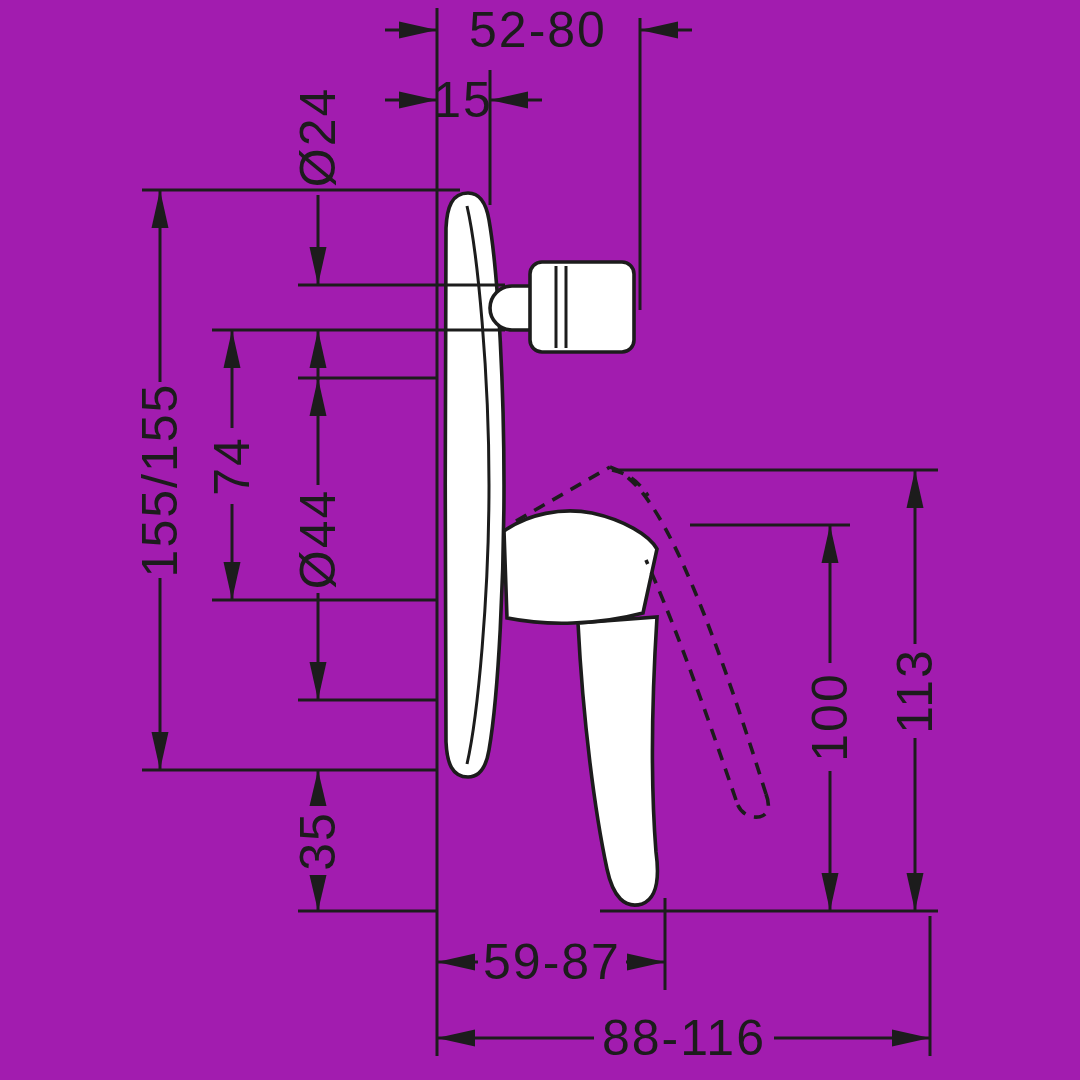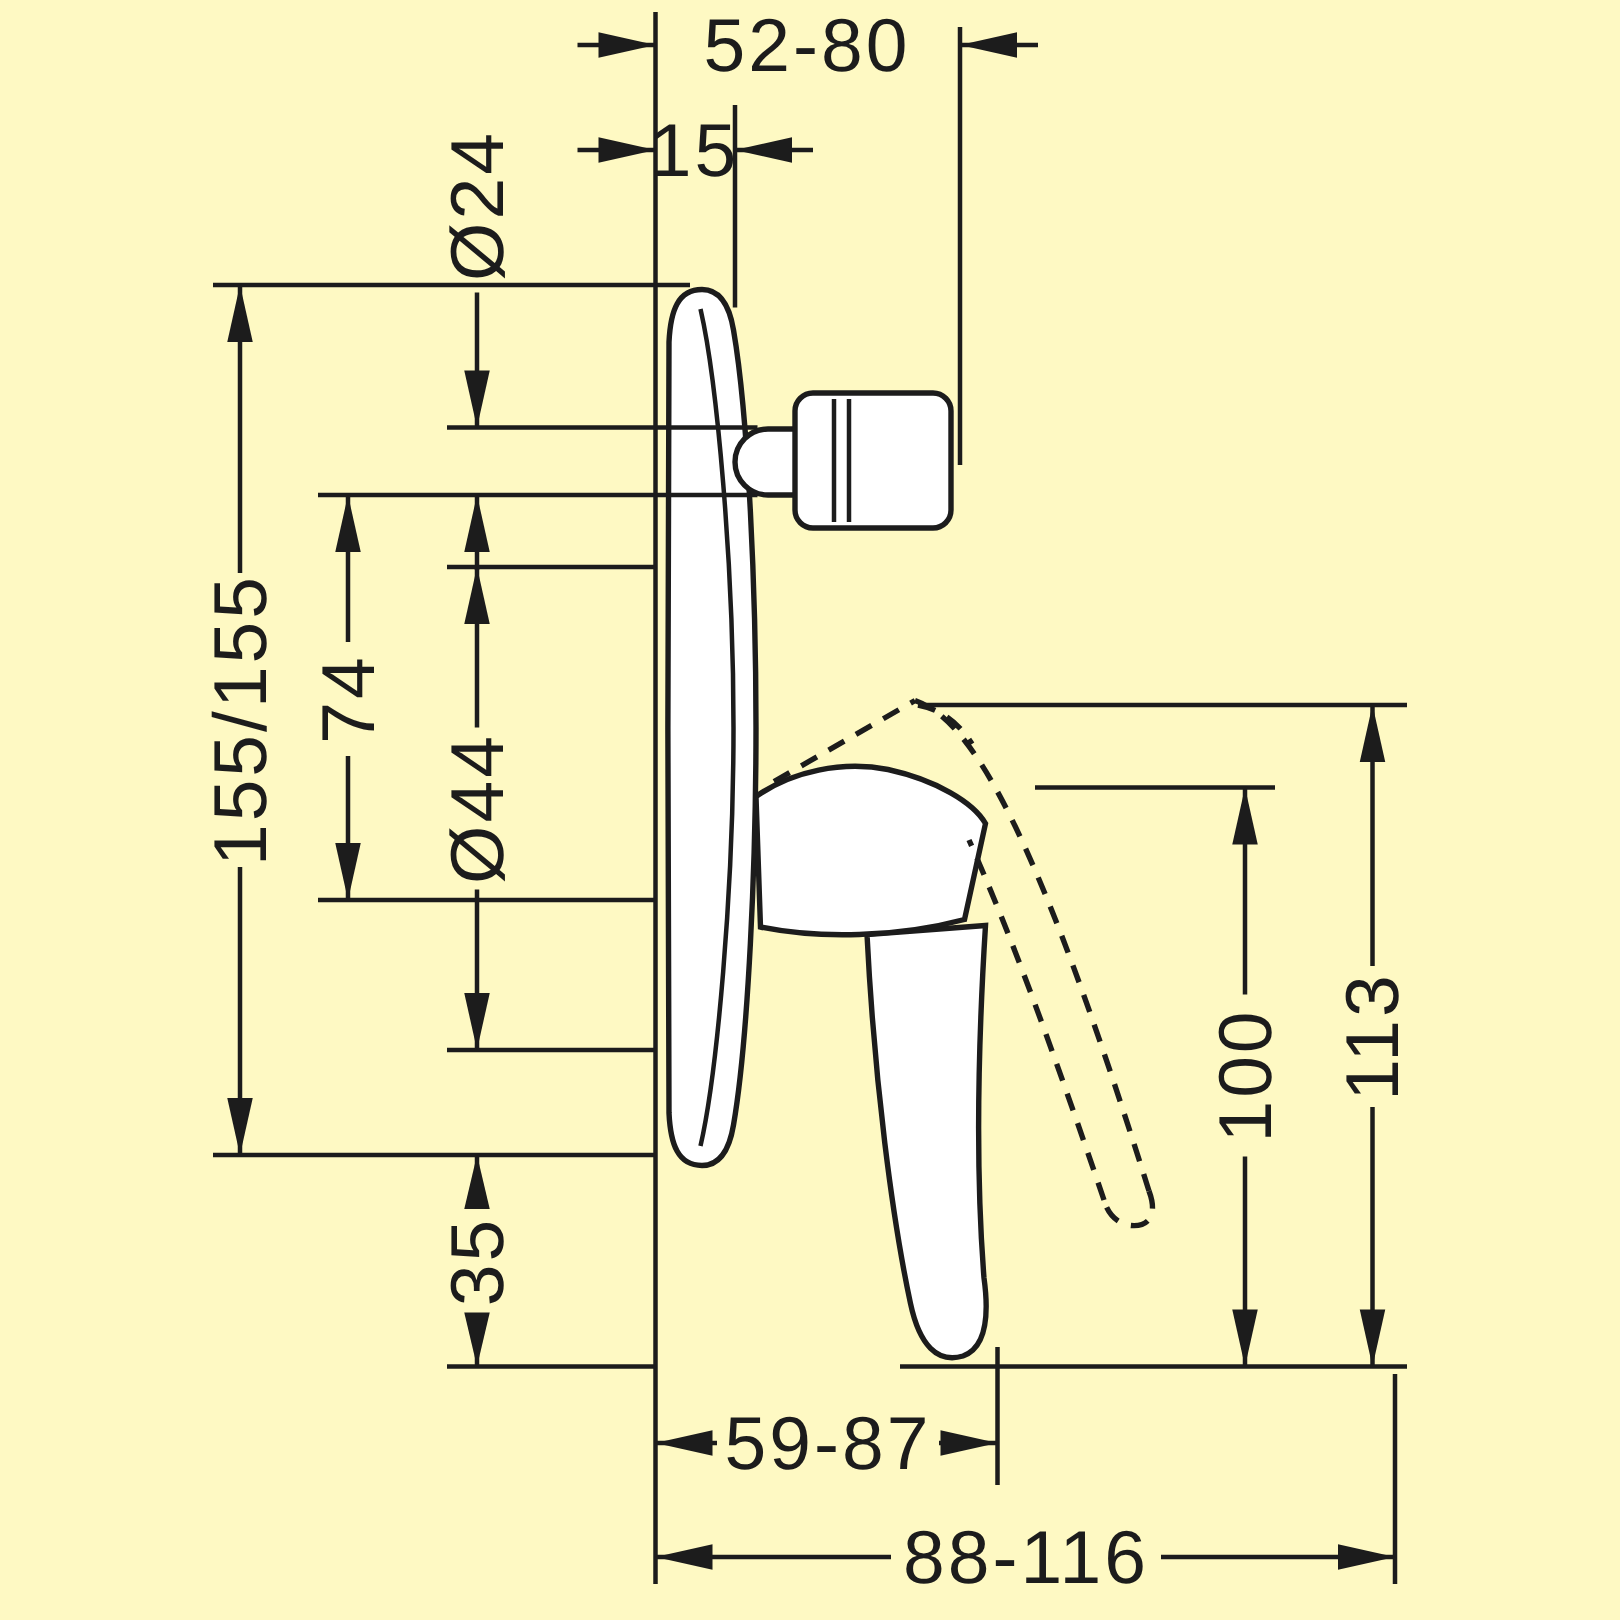--- a/index.html
+++ b/index.html
@@ -1,16 +1,16 @@
 <!DOCTYPE html>
 <html><head>
 <meta charset="utf-8">
 <style>
   html,body{margin:0;padding:0;background:#ffffff;}
-  .stage{width:1080px;height:1080px;background:#fef9c3;overflow:hidden;}
+  .stage{width:1080px;height:1080px;background:#a21caf;overflow:hidden;}
   svg{display:block;}
   .ln{stroke:#1c1c1c;stroke-width:3;fill:none;stroke-linecap:butt;}
   .thick{stroke-width:3.6;}
   .white{fill:#ffffff;}
   .dash{stroke:#1c1c1c;stroke-width:3.6;fill:none;stroke-dasharray:12 9;stroke-linecap:butt;}
   .arr{fill:#1c1c1c;stroke:none;}
   text.dim{
     font-family:"Liberation Sans","DejaVu Sans",sans-serif;
     font-size:50px;
     letter-spacing:2px;

